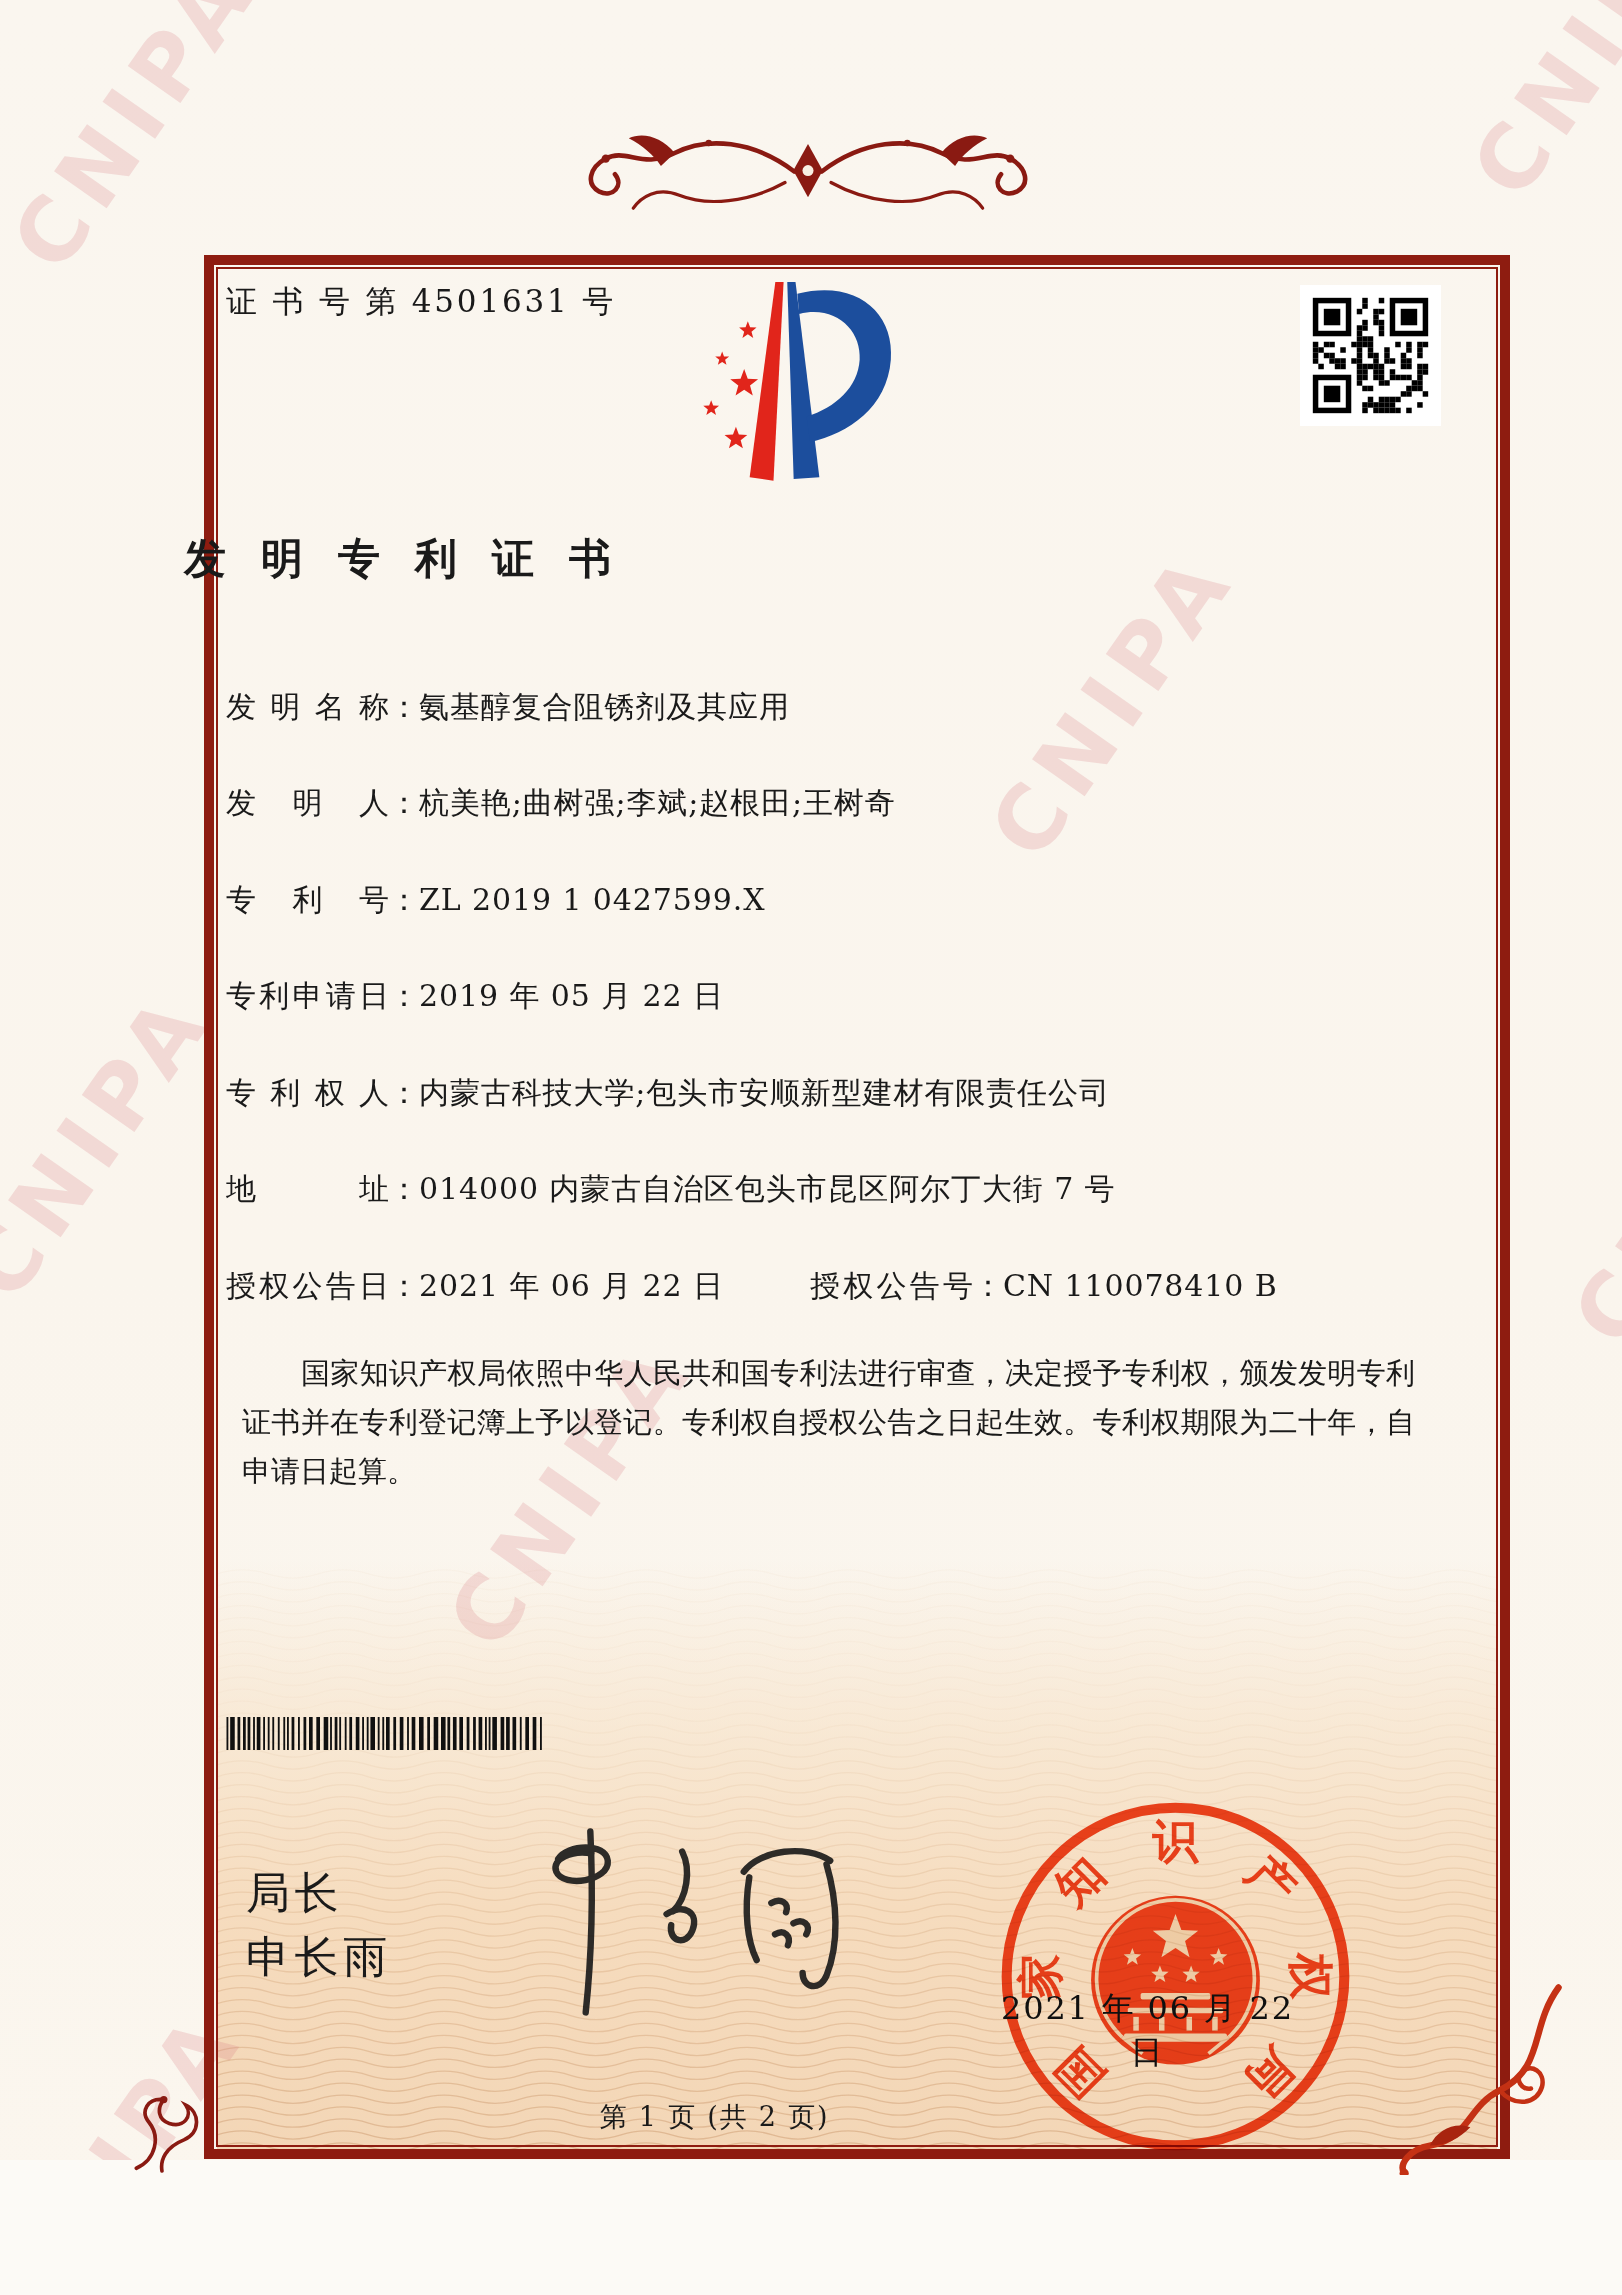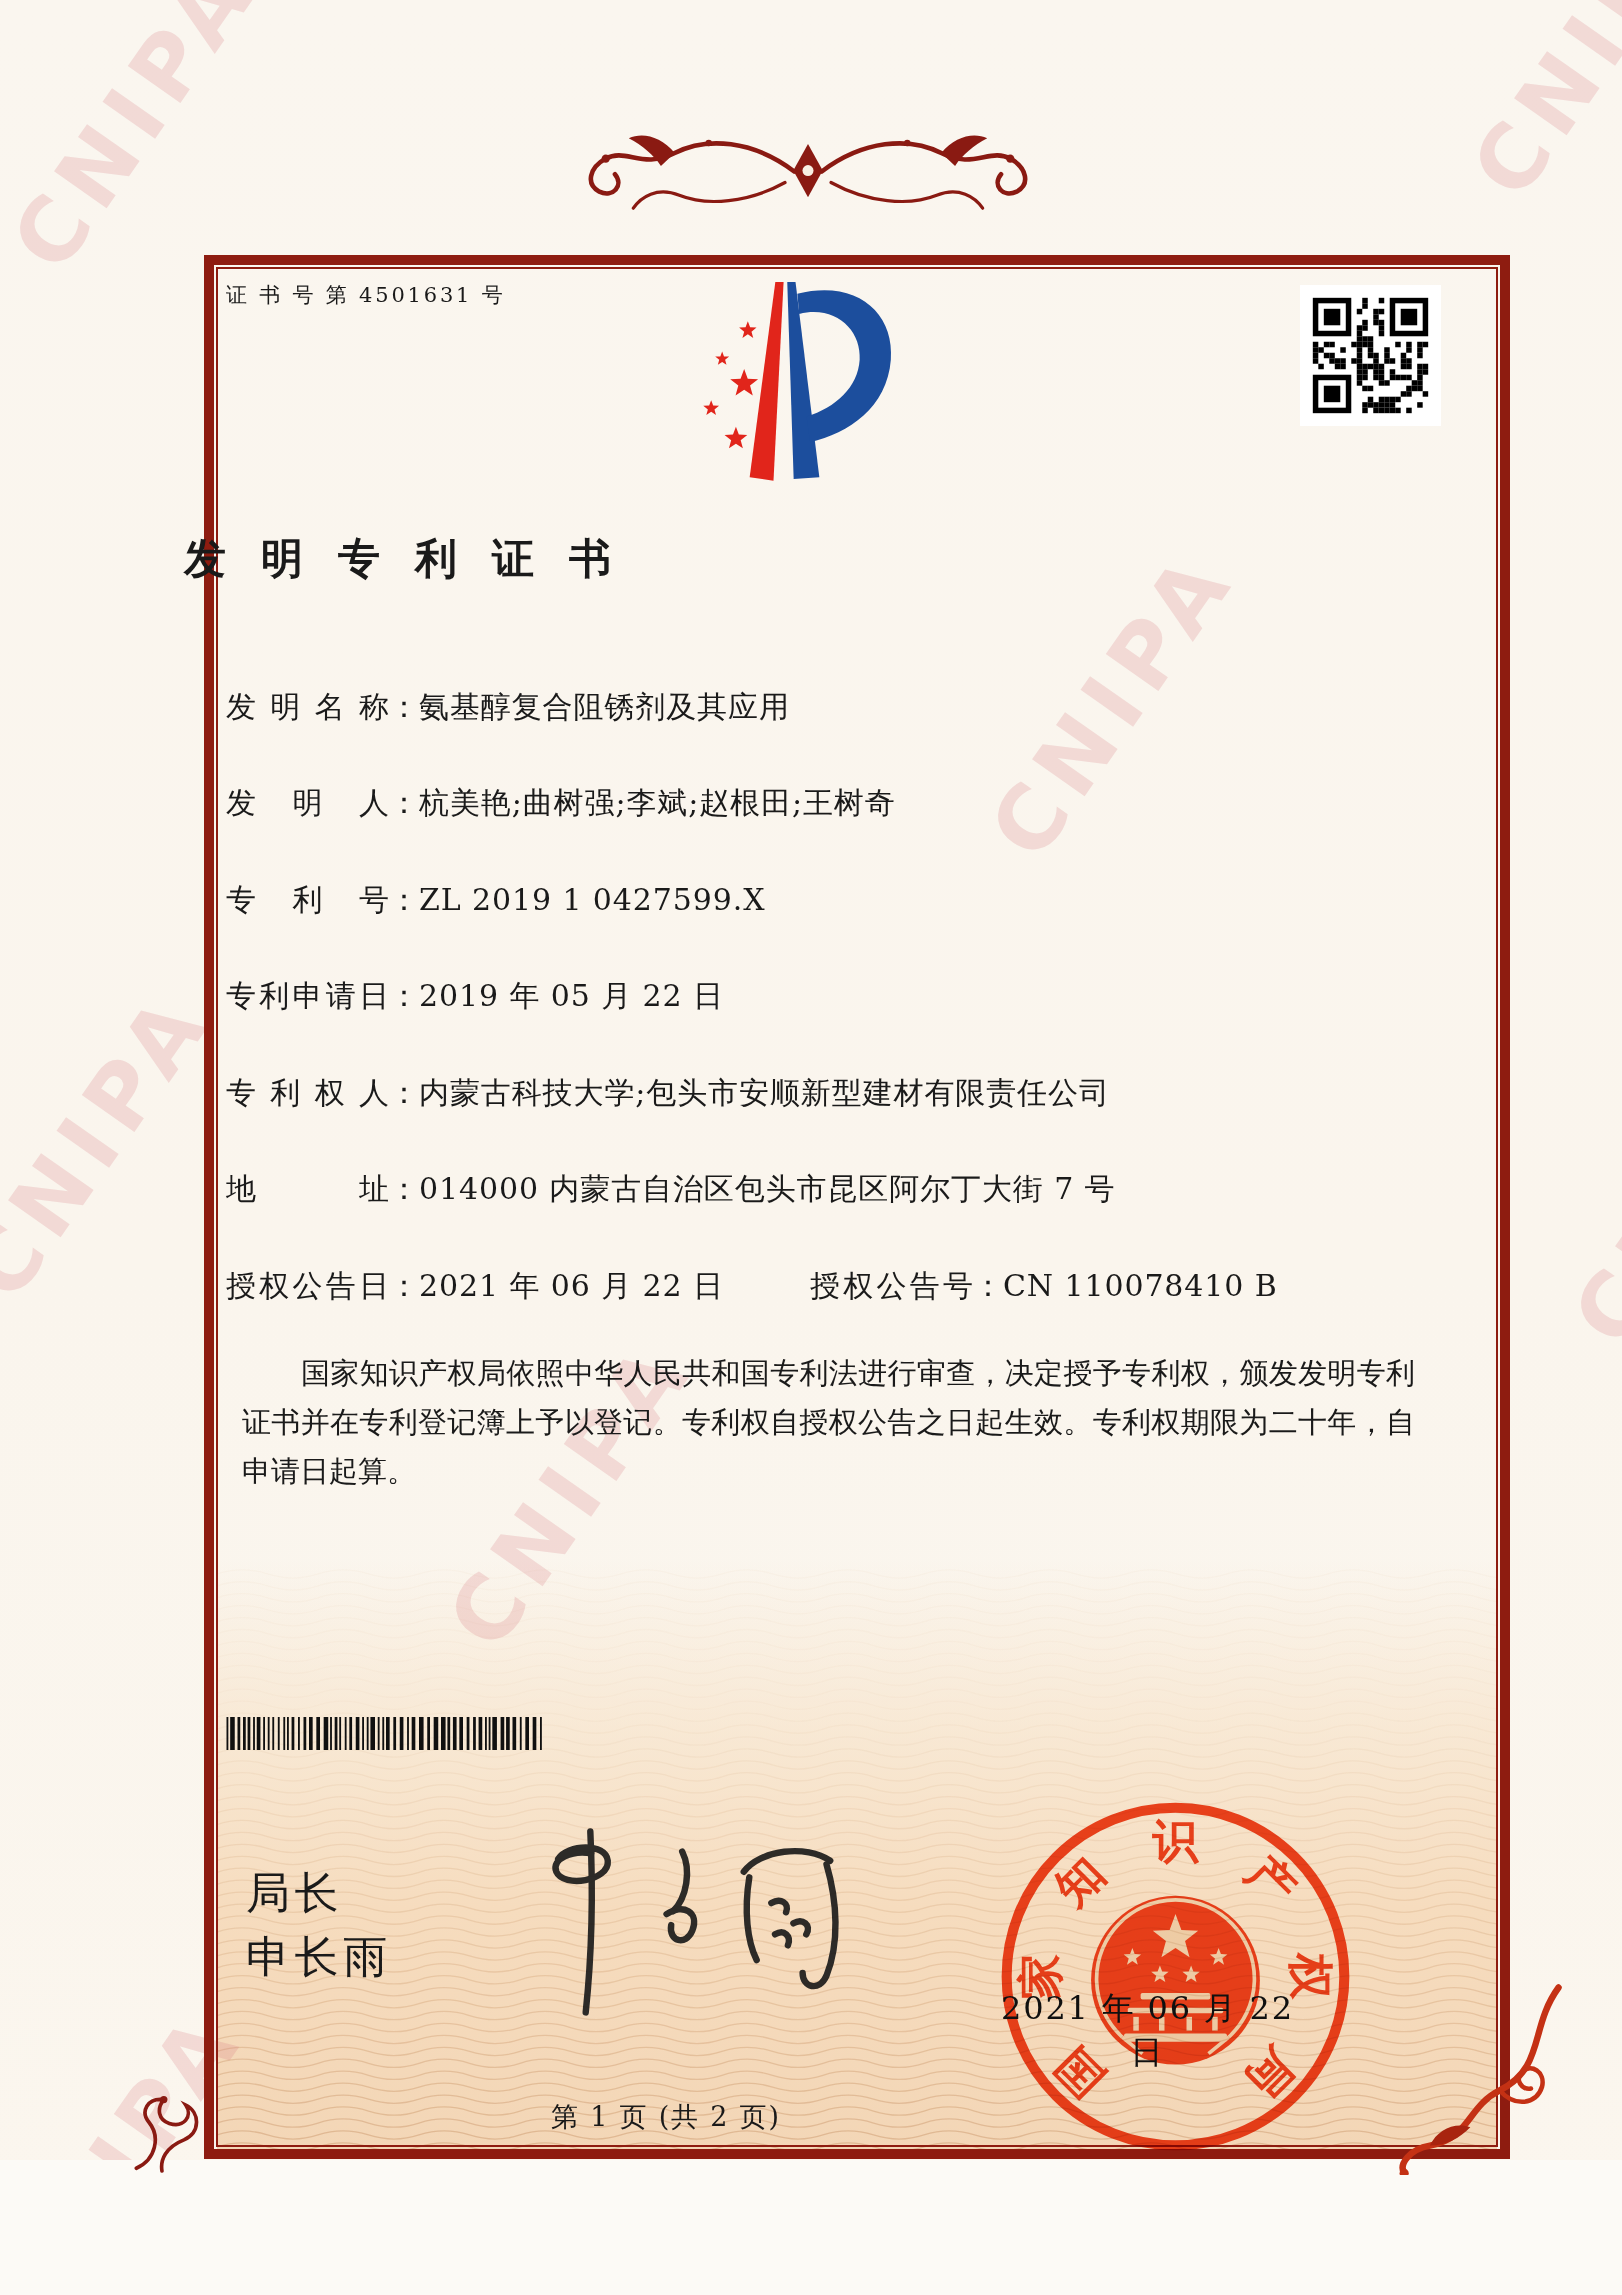--- a/index.html
+++ b/index.html
@@ -17,21 +17,21 @@
       background:linear-gradient(180deg,rgba(246,224,196,0) 0%,rgba(246,222,192,.55) 28%,#f6dcbe 58%,#f3d6b6 100%)}
   .bottom-zone svg{position:absolute;left:0;top:0}
 
   
   .frame{position:absolute;left:204px;top:255px;width:1286px;height:1884px;
          border:10px solid #8e1c10;z-index:3;pointer-events:none}
   .frame::after{content:"";position:absolute;inset:1.8px;border:2.8px solid #8e1c10}
 
   .below{position:absolute;left:0;top:2160px;width:1623px;height:136px;background:#fcfaf6;z-index:2}
 
-  .cert-no{position:absolute;left:226px;top:281px;font-size:21px;letter-spacing:2.8px;z-index:4}
+  .cert-no{position:absolute;left:226px;top:281px;font-size:31px;letter-spacing:2.8px;z-index:4}
 
   .logo{position:absolute;left:691px;top:268px;z-index:4}
   .qr{position:absolute;left:1300px;top:285px;z-index:4}
 
   .title{position:absolute;left:149px;top:503px;width:1286px;box-sizing:border-box;
          text-align:left;font-size:42px;font-weight:700;letter-spacing:35px;padding-left:35px;z-index:4}
 
   .fields{position:absolute;left:226px;top:687px;z-index:4;font-size:30px}
   .frow{position:absolute;left:0;white-space:nowrap}
   .flabel{display:inline-block;width:163px;text-align:justify;text-align-last:justify;vertical-align:top}
@@ -50,21 +50,21 @@
   .director-name{top:1928px}
 
   .signature{position:absolute;left:503px;top:1824px;z-index:5}
 
   .seal{position:absolute;left:992px;top:1793px;z-index:6;mix-blend-mode:multiply;opacity:.93}
   .seal-ring-ch{font-size:50px;font-weight:700;fill:#ee3a10;text-anchor:middle;dominant-baseline:central;
                 font-family:"DejaVu Serif","Liberation Serif",serif}
   .seal-date{position:absolute;left:984px;top:1987px;width:327px;text-align:center;
              font-size:32px;letter-spacing:1.8px;z-index:7;color:#101010}
 
-  .page-num{position:absolute;left:551px;top:2099px;width:327px;text-align:left;
+  .page-num{position:absolute;left:551px;top:2099px;width:327px;text-align:center;
             font-size:27px;letter-spacing:1.8px;z-index:4}
 
   .cont-box{position:absolute;left:597px;top:2167px;width:241px;height:77px;background:#ffffff;z-index:4;
             display:flex;align-items:center;justify-content:center;font-size:26px;letter-spacing:4.6px}
 
   .ornament{position:absolute;z-index:3;pointer-events:none}
 </style>
 </head>
 <body>
 

